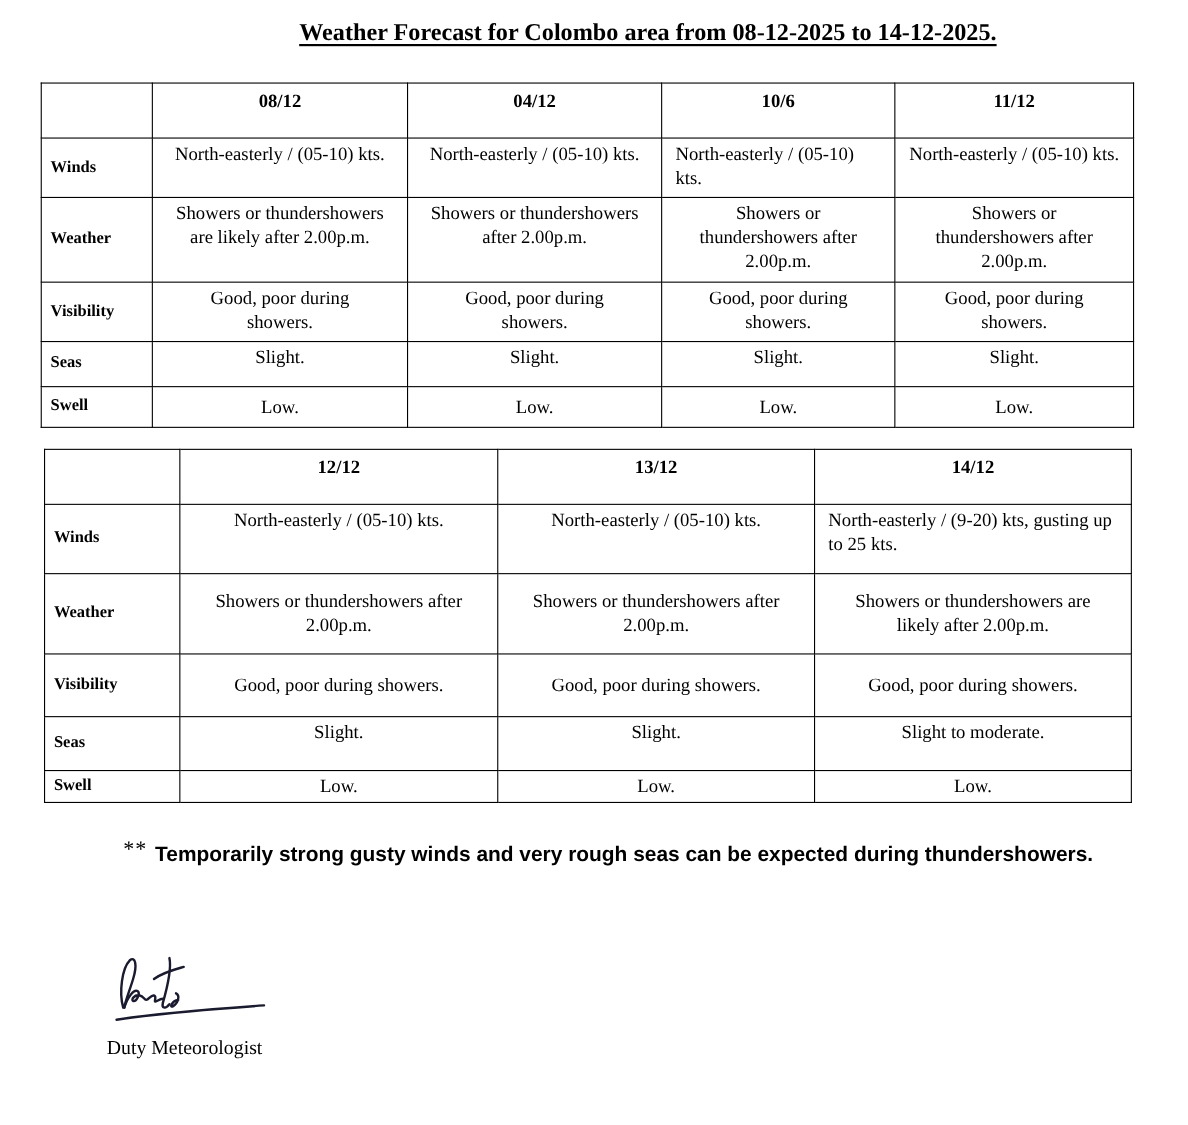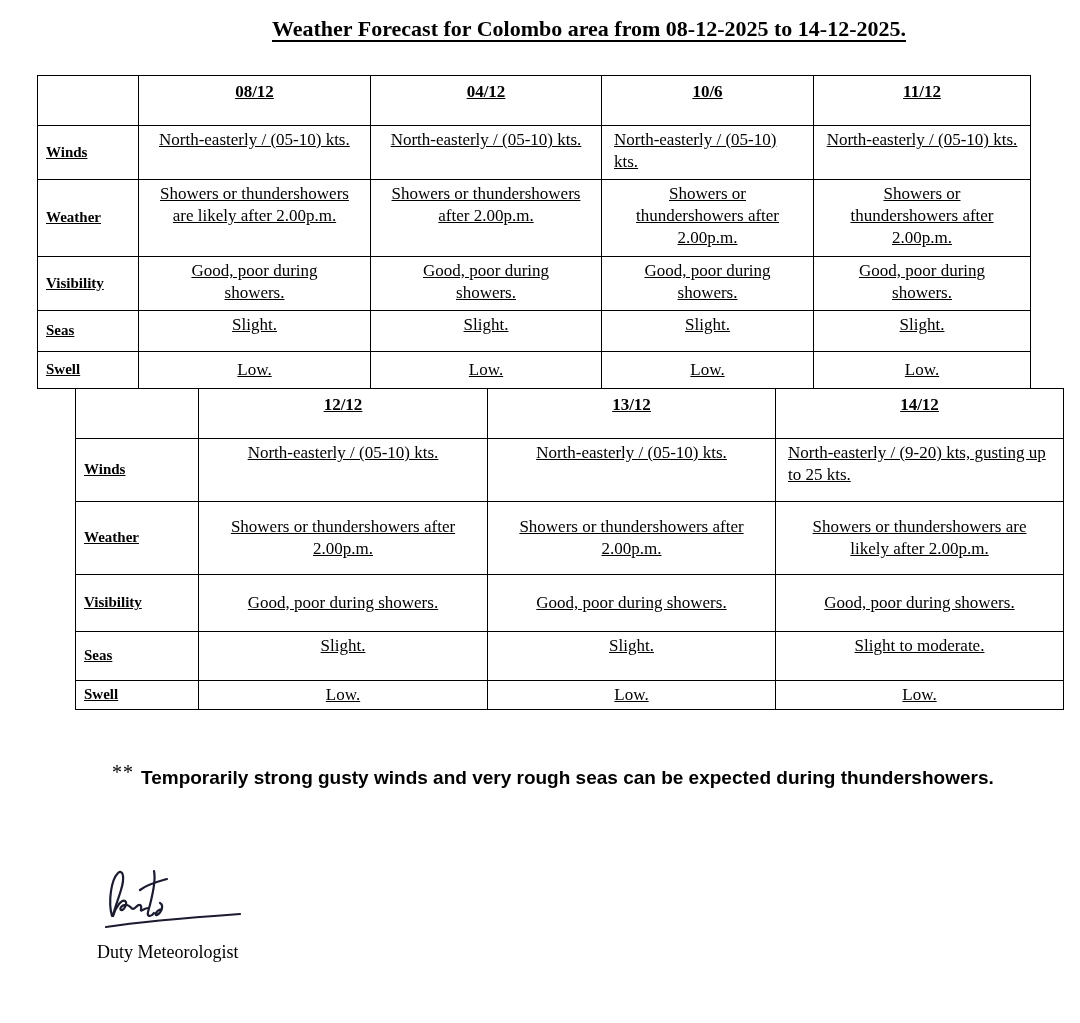--- a/index.html
+++ b/index.html
@@ -21,22 +21,22 @@
     text-decoration-thickness:2px;
     text-underline-offset:4px;
   }
   
   table{
     border-collapse:collapse;table-layout:fixed;
     position:absolute;
     font-size:17px;line-height:1.28;
   }
   #table1{top:75px;left:37px;}
-  #table2{top:388px;left:40px;margin-left:35px;}
-  th,td{border:1.5px solid #000;overflow:hidden;text-decoration:underline;}
+  #table2{top:408px;left:40px;}
+  th,td{border:1.5px solid #000;overflow:hidden;}
   th.hdr{
     font-weight:bold;text-align:center;vertical-align:top;
     padding-top:5px;font-size:17px;
   }
   th.lbl{
     font-weight:bold;text-align:left;vertical-align:middle;
     padding-left:8px;font-size:15px;
   }
   td.data{text-align:center;vertical-align:top;}
   td.al{text-align:left;}

